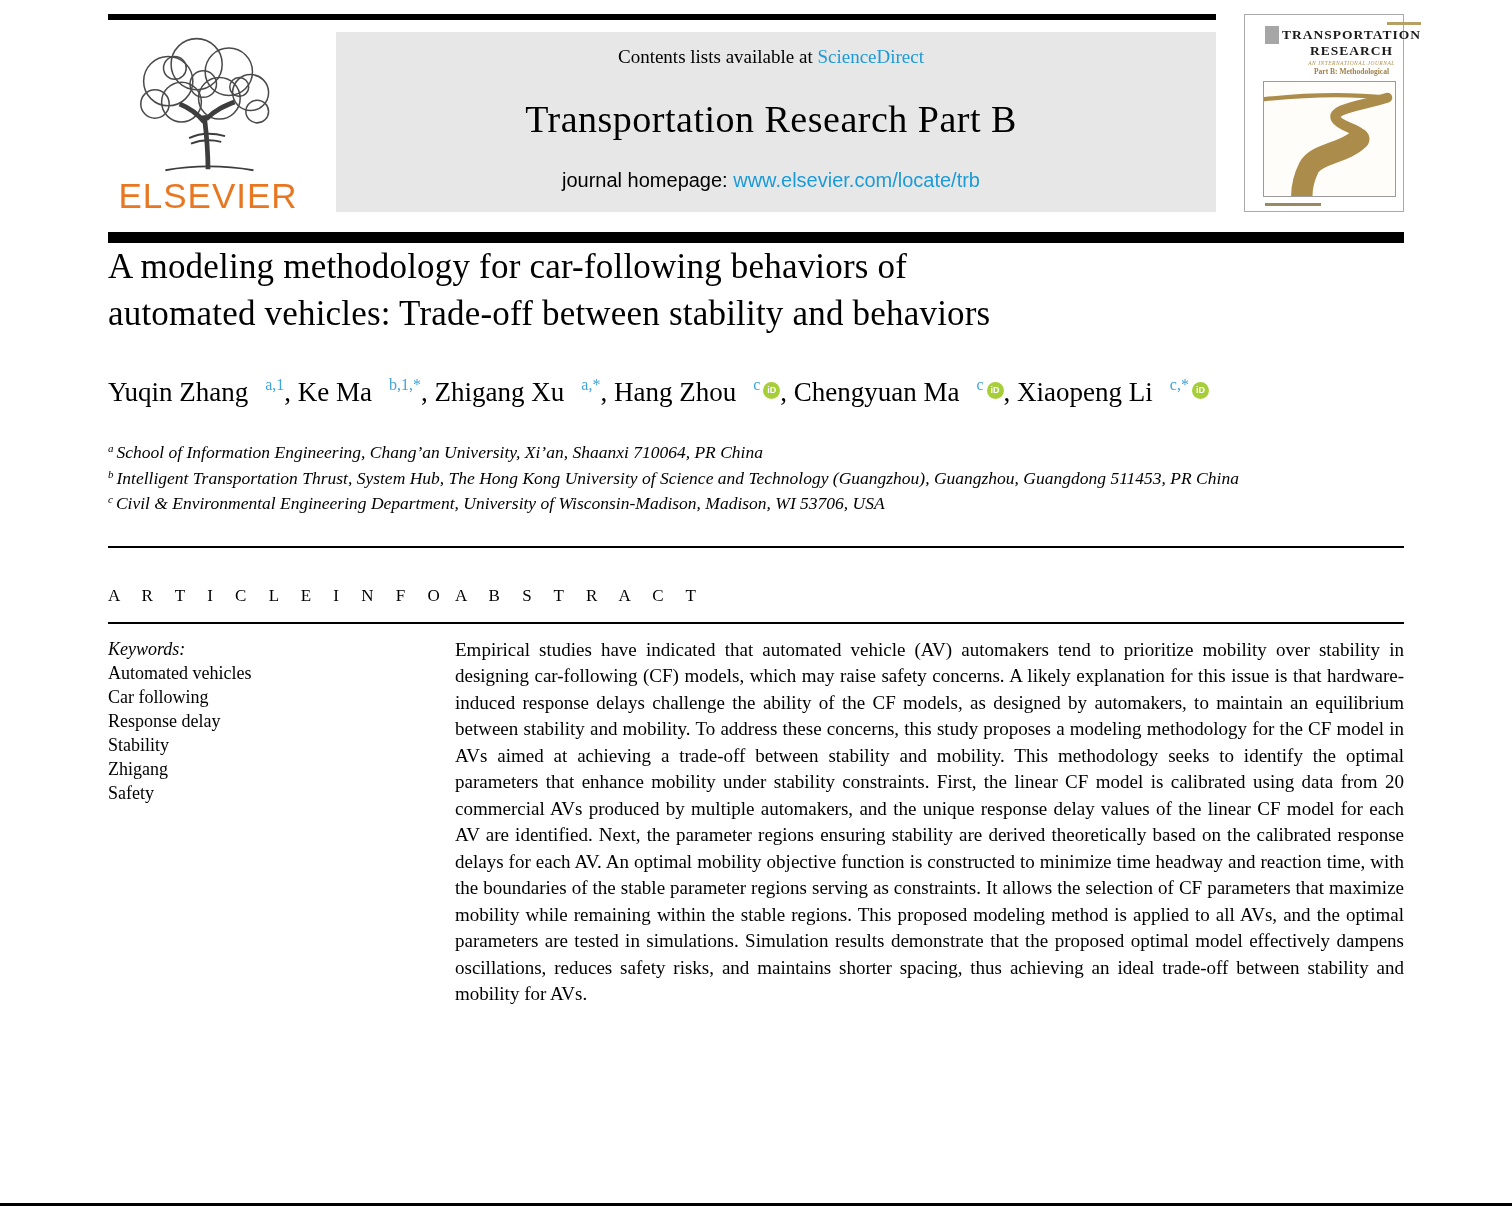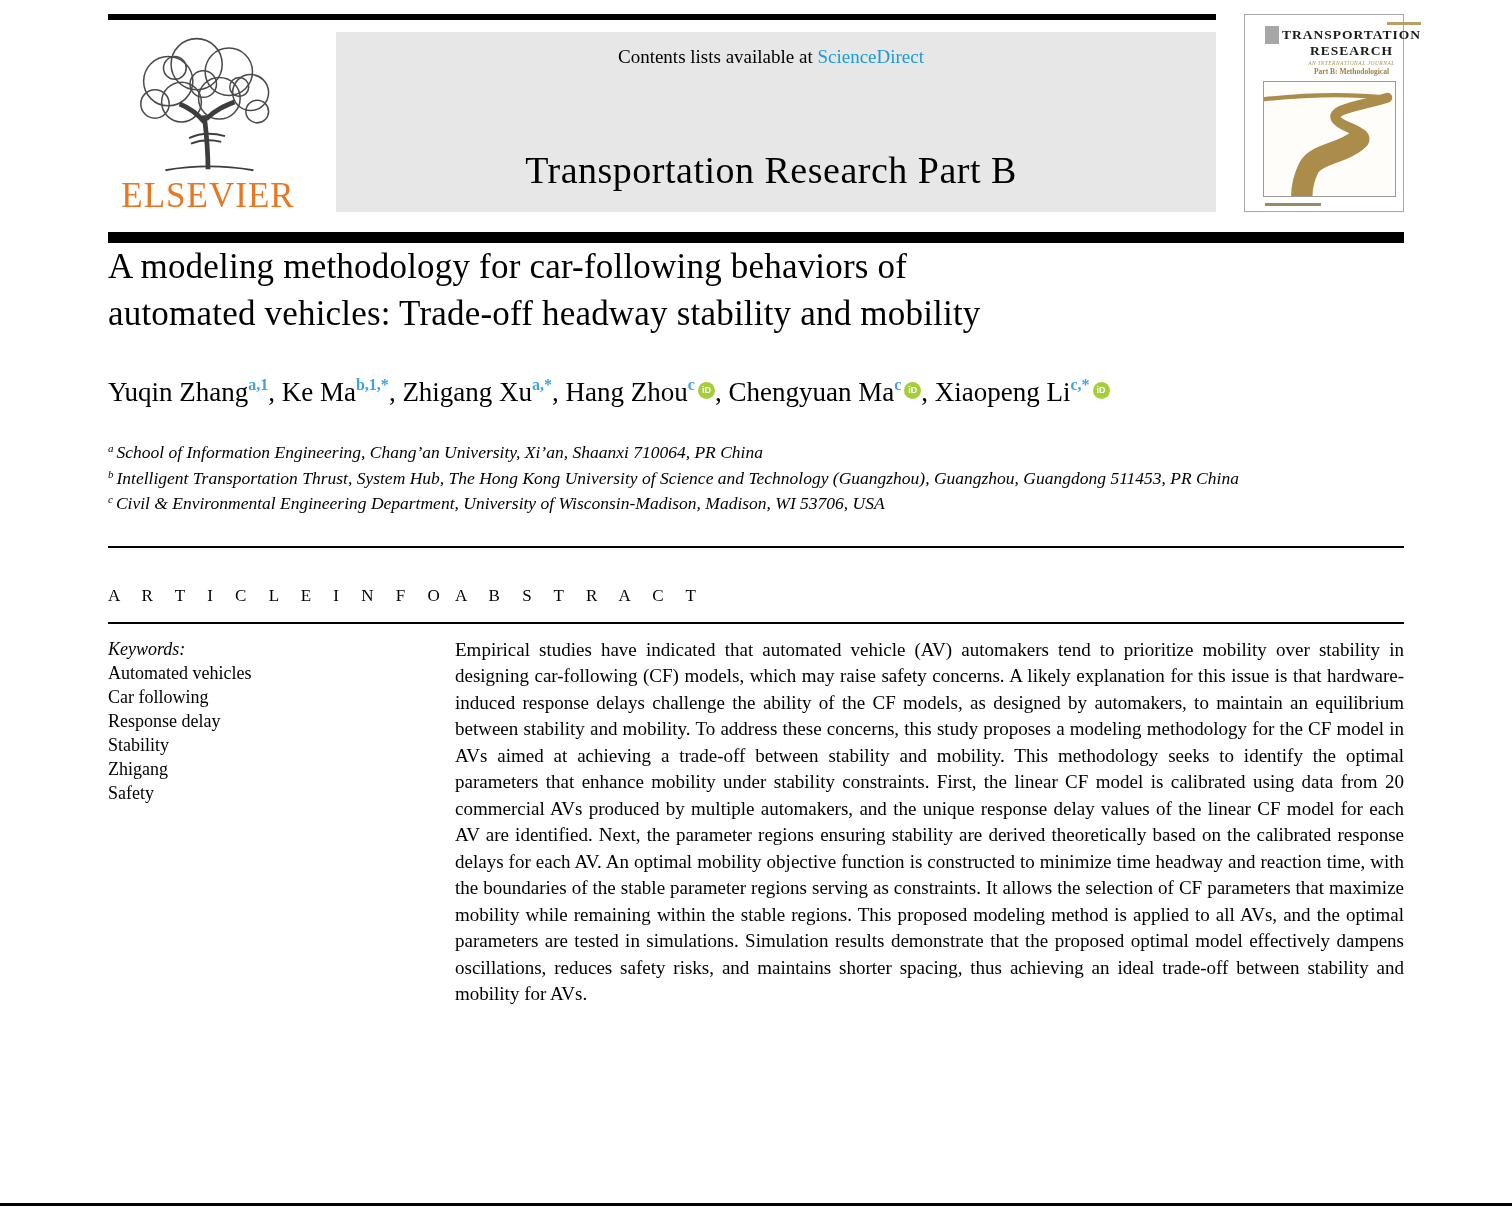--- a/index.html
+++ b/index.html
@@ -9,21 +9,21 @@
   }
   .page{padding:14px 108px 0 108px;position:relative;}
 
   
   .header{display:flex;align-items:flex-start;}
   .band-left{flex:1;border-top:6px solid #000;padding-top:12px;display:flex;align-items:flex-start;}
   .logo-block{width:200px;margin-right:28px;text-align:center;}
   .logo-block svg{display:block;margin:0 auto;}
   .elsevier-wordmark{
     font-size:35px;color:#e87722;letter-spacing:1px;margin-top:2px;
-    font-family:Liberation Serif, serif;
+    font-family:Liberation Sans, sans-serif;
   }
   .gray-box{
     flex:1;background:#e7e7e7;height:180px;box-sizing:border-box;
     display:flex;flex-direction:column;justify-content:space-between;
     text-align:center;padding:14px 20px 20px 10px;
   }
   .contents-line{font-size:19px;}
   .journal-title{font-size:38px;letter-spacing:0.5px;}
   .homepage-line{font-family:"Liberation Sans", sans-serif;font-size:20px;}
   .link{color:#1b9bd7;text-decoration:none;cursor:pointer;}
@@ -43,21 +43,21 @@
   .cover-part{font-size:7.5px;color:#9d7f45;font-weight:bold;margin-top:1px;}
   .road-frame{border:1px solid #9a9a9a;margin-top:5px;height:116px;overflow:hidden;background:#fffdf9;}
   .editor-microtext{height:3px;width:56px;background:#9a8a64;margin-top:6px;margin-left:2px;}
 
   
   .thick-bar{height:11px;background:#000;margin-top:16px;}
 
   
   .article-title{margin-top:76px;font-size:35px;line-height:47px;letter-spacing:0.2px;}
   .authors{margin-top:36px;font-size:27px;line-height:38px;}
-  .author-sup{color:#3fa3dc;font-size:16px;position:relative;top:-11px;margin-left:0;font-weight:bold;}
+  .author-sup{color:#3fa3dc;font-size:16px;position:relative;top:-11px;margin-left:17px;}
   .orcid{
     display:inline-block;width:17px;height:17px;border-radius:50%;
     background:#a6ce39;color:#fff;font-family:"Liberation Sans", sans-serif;
     font-size:9px;font-weight:bold;text-align:center;line-height:17px;
     position:relative;top:-8px;margin-left:3px;cursor:pointer;
   }
   .affiliations{margin-top:26px;font-size:17.5px;font-style:italic;line-height:23.5px;}
   .affil-sup{font-size:11px;position:relative;top:-6px;margin-right:3px;}
 
   .full-rule{border:none;border-top:2px solid #000;margin:28px 0 0 0;}
@@ -107,20 +107,23 @@
           </g>
         </svg>
         <div class="elsevier-wordmark">ELSEVIER</div>
       </div>
 
       <div class="gray-box">
         <div class="contents-line">
           <span>Contents lists available at </span><span class="link">ScienceDirect</span>
         </div>
         <div class="journal-title">Transportation Research Part B</div>
+        <div class="homepage-line">
+          <span>journal homepage: </span><span class="link">www.elsevier.com/locate/trb</span>
+        </div>
       </div>
     </div>
 
     <div class="cover">
       <div class="cover-top">
         <div class="mini-logo"></div>
         <div class="cover-titles">
           <div class="issn-bar"></div>
           <div class="cover-title">TRANSPORTATION</div>
           <div class="cover-title">RESEARCH</div>
@@ -138,21 +141,21 @@
         </svg>
       </div>
       <div class="editor-microtext"></div>
     </div>
   </div>
 
   <div class="thick-bar"></div>
 
   <h1 class="article-title" style="font-weight:normal;margin:0;">
     <div>A modeling methodology for car-following behaviors of</div>
-    <div>automated vehicles: Trade-off headway stability and mobility</div>
+    <div>automated vehicles: Trade-off between stability and behaviors</div>
   </h1>
 
   <div class="authors" id="authors-container"><span>Yuqin Zhang</span><span class="author-sup">a,1</span><span>, </span><span>Ke Ma</span><span class="author-sup">b,1,*</span><span>, </span><span>Zhigang Xu</span><span class="author-sup">a,*</span><span>, </span><span>Hang Zhou</span><span class="author-sup">c</span><span class="orcid">iD</span><span>, </span><span>Chengyuan Ma</span><span class="author-sup">c</span><span class="orcid">iD</span><span>, </span><span>Xiaopeng Li</span><span class="author-sup">c,*</span><span class="orcid">iD</span></div>
 
   <div class="affiliations" id="affiliations-container">
       <div><span class="affil-sup">a</span><span>School of Information Engineering, Chang’an University, Xi’an, Shaanxi 710064, PR China</span></div>
       <div><span class="affil-sup">b</span><span>Intelligent Transportation Thrust, System Hub, The Hong Kong University of Science and Technology (Guangzhou), Guangzhou, Guangdong 511453, PR China</span></div>
       <div><span class="affil-sup">c</span><span>Civil &amp; Environmental Engineering Department, University of Wisconsin-Madison, Madison, WI 53706, USA</span></div>
     </div>
 

